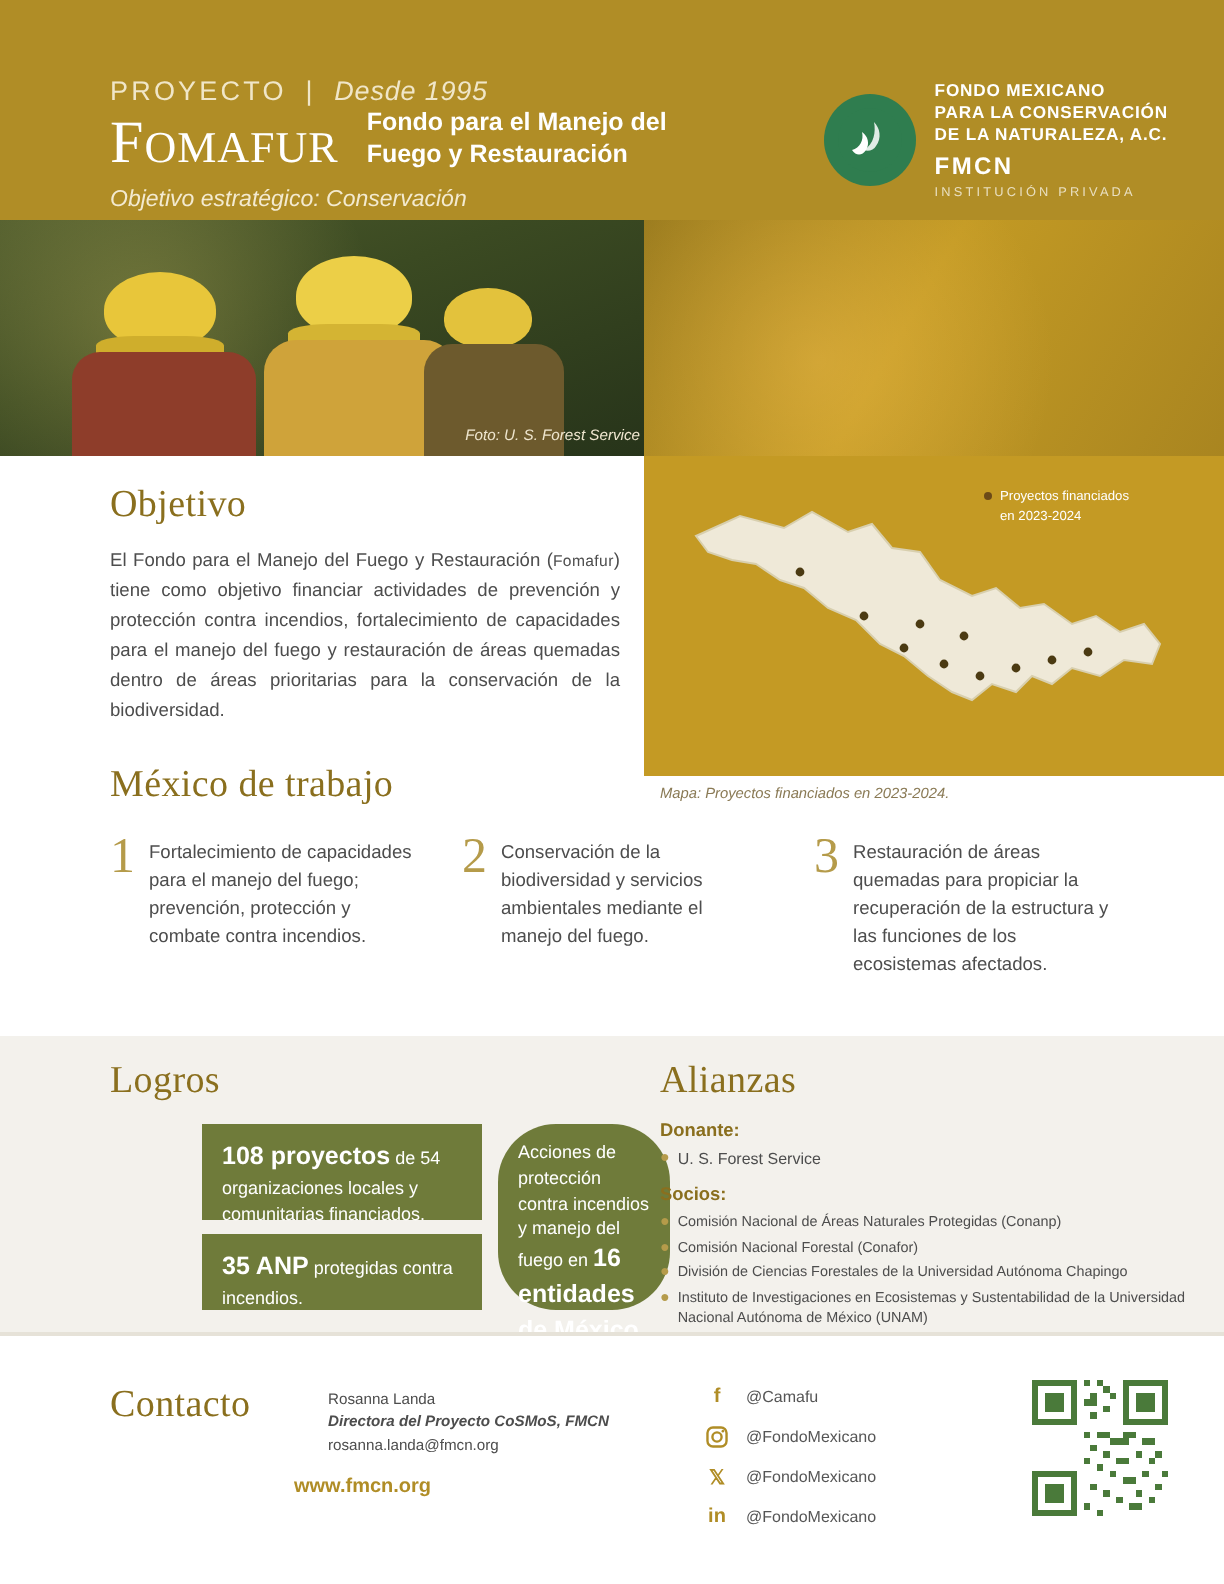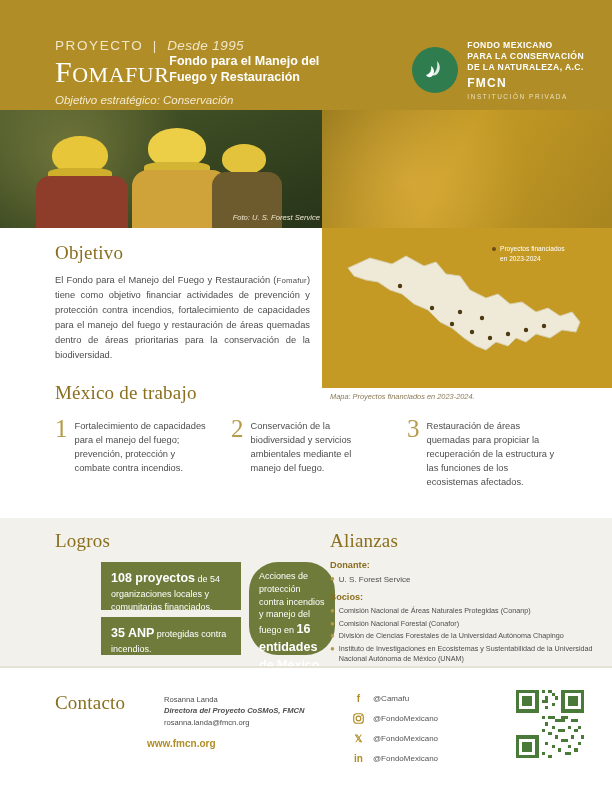--- a/index.html
+++ b/index.html
@@ -24,21 +24,21 @@
   .proyecto-line .bar { color:#f0e6c8; margin:0 4px; }
   .title-row { display:flex; align-items:flex-end; margin-top:1px; }
   .brandname {
     font-family:"Liberation Serif", serif;
     color:#ffffff; font-size:30px; line-height:1;
     letter-spacing:0.5px;
   }
   .brandname .sc { font-size:22px; }
   .subtitle {
     color:#ffffff; font-size:12.5px; font-weight:bold; line-height:1.25;
-    margin-bottom:2px;
+    margin-left:14px; margin-bottom:2px;
   }
   .objetivo-estrategico {
     margin-top:7px; font-size:11.5px; font-style:italic; color:#f3ead0;
   }
 
   
   .logo-block { position:absolute; right:28px; top:40px; display:flex; align-items:center; }
   .logo-mark {
     width:46px; height:46px; border-radius:50%;
     background:#2f7d4f; position:relative; margin-right:9px;

